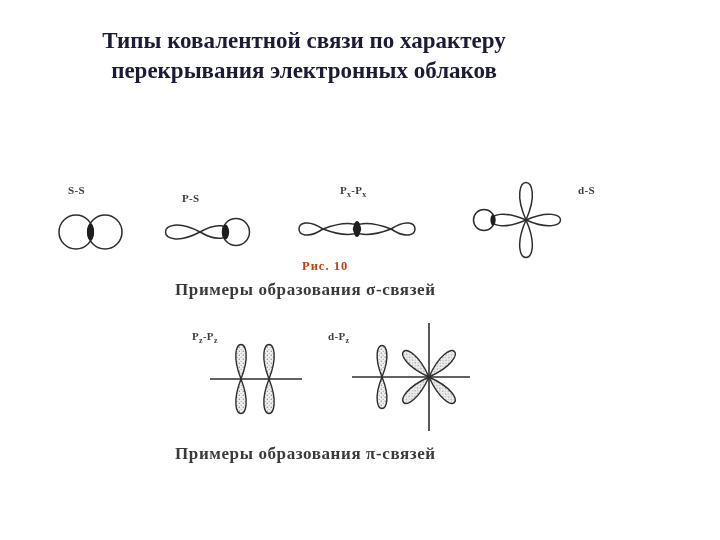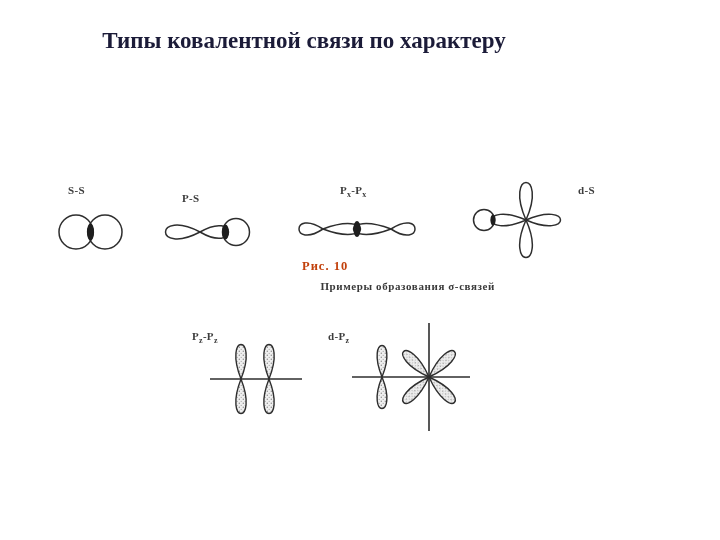--- a/index.html
+++ b/index.html
@@ -43,30 +43,31 @@
     font-family: "Liberation Serif", serif;
   }
   .fig-num {
     position: absolute;
     font-weight: bold;
     color: #c2410c;
     font-size: 12.5px;
     letter-spacing: 1px;
     font-family: "Liberation Serif", serif;
   }
-  .cap-main { font-size: 11px; width: 320px; text-align: right; }
+  .cap-main { font-size: 17px; width: 320px; text-align: left; }
   .orb { position: absolute; }
 </style>
 </head>
 <body>
 
 <div class="slide">
 
   <h1 class="title">
     <span>Типы ковалентной связи по характеру</span><br>
+    <span>перекрывания электронных облаков</span>
   </h1>
 
   <div class="olabel" style="left:68px; top:184px">
     <span>S-S</span>
   </div>
   <svg class="orb" style="left:48px; top:206px" width="86" height="52" viewBox="0 0 86 52">
     <circle cx="28" cy="26" r="17" fill="none" stroke="#2e2e2e" stroke-width="1.5"></circle>
     <circle cx="57" cy="26" r="17" fill="none" stroke="#2e2e2e" stroke-width="1.5"></circle>
     <ellipse cx="42.5" cy="26" rx="3.6" ry="8.5" fill="#1e1e1e"></ellipse>
   </svg>
@@ -144,14 +145,17 @@
     <line x1="0" y1="57" x2="118" y2="57" stroke="#2e2e2e" stroke-width="1.6"></line>
     <line x1="77" y1="3" x2="77" y2="111" stroke="#2e2e2e" stroke-width="1.6"></line>
     <path d="M30,57 C13,15 47,15 30,57 Z" fill="url(#stdp)" stroke="#2e2e2e" stroke-width="1.4"></path>
     <path d="M30,57 C13,99 47,99 30,57 Z" fill="url(#stdp)" stroke="#2e2e2e" stroke-width="1.4"></path>
     <path d="M77,57 C59,9 95,9 77,57 Z" transform="rotate(45 77 57)" fill="url(#stdp)" stroke="#2e2e2e" stroke-width="1.4"></path>
     <path d="M77,57 C59,9 95,9 77,57 Z" transform="rotate(135 77 57)" fill="url(#stdp)" stroke="#2e2e2e" stroke-width="1.4"></path>
     <path d="M77,57 C59,9 95,9 77,57 Z" transform="rotate(225 77 57)" fill="url(#stdp)" stroke="#2e2e2e" stroke-width="1.4"></path>
     <path d="M77,57 C59,9 95,9 77,57 Z" transform="rotate(315 77 57)" fill="url(#stdp)" stroke="#2e2e2e" stroke-width="1.4"></path>
   </svg>
 
+  <div class="caption cap-main" style="left:175px; top:444px">
+    <span>Примеры образования π-связей</span>
+  </div>
 
 </div>
 
 </body></html>

